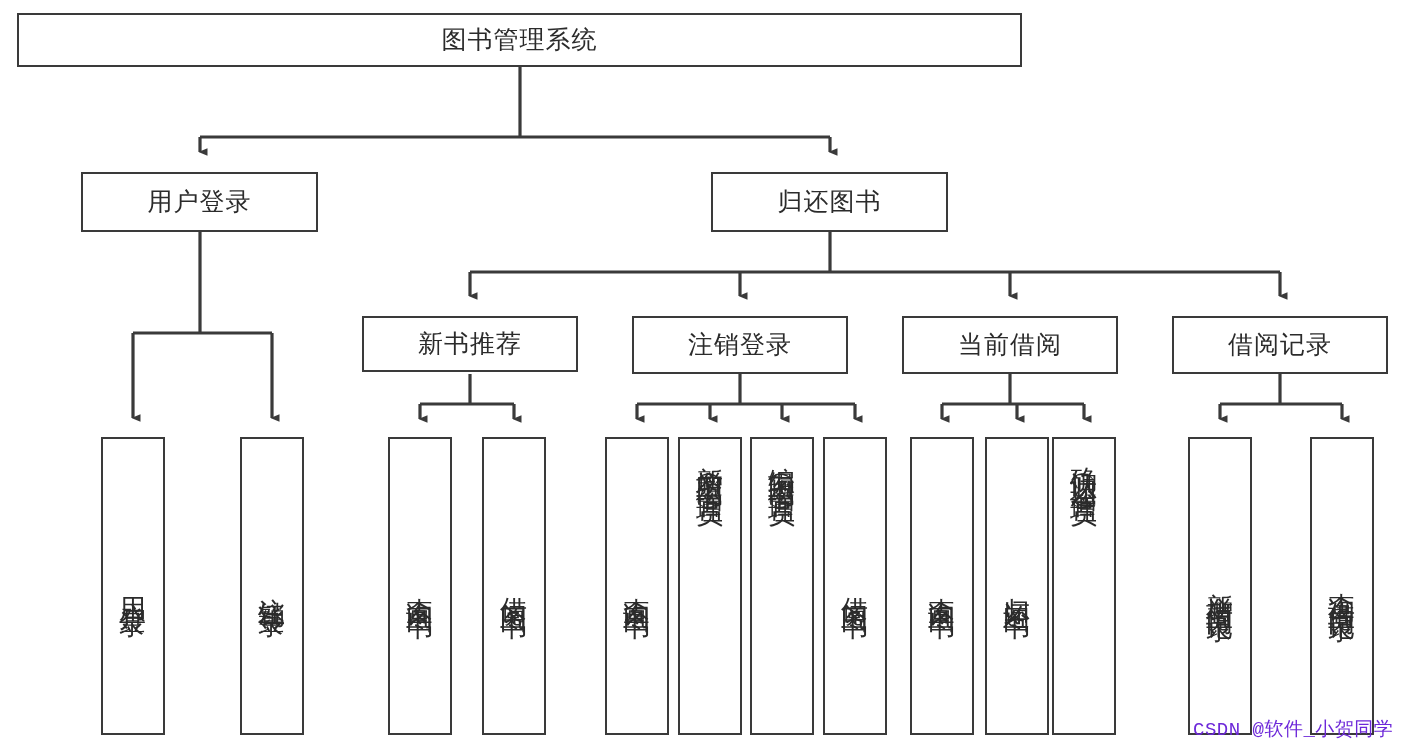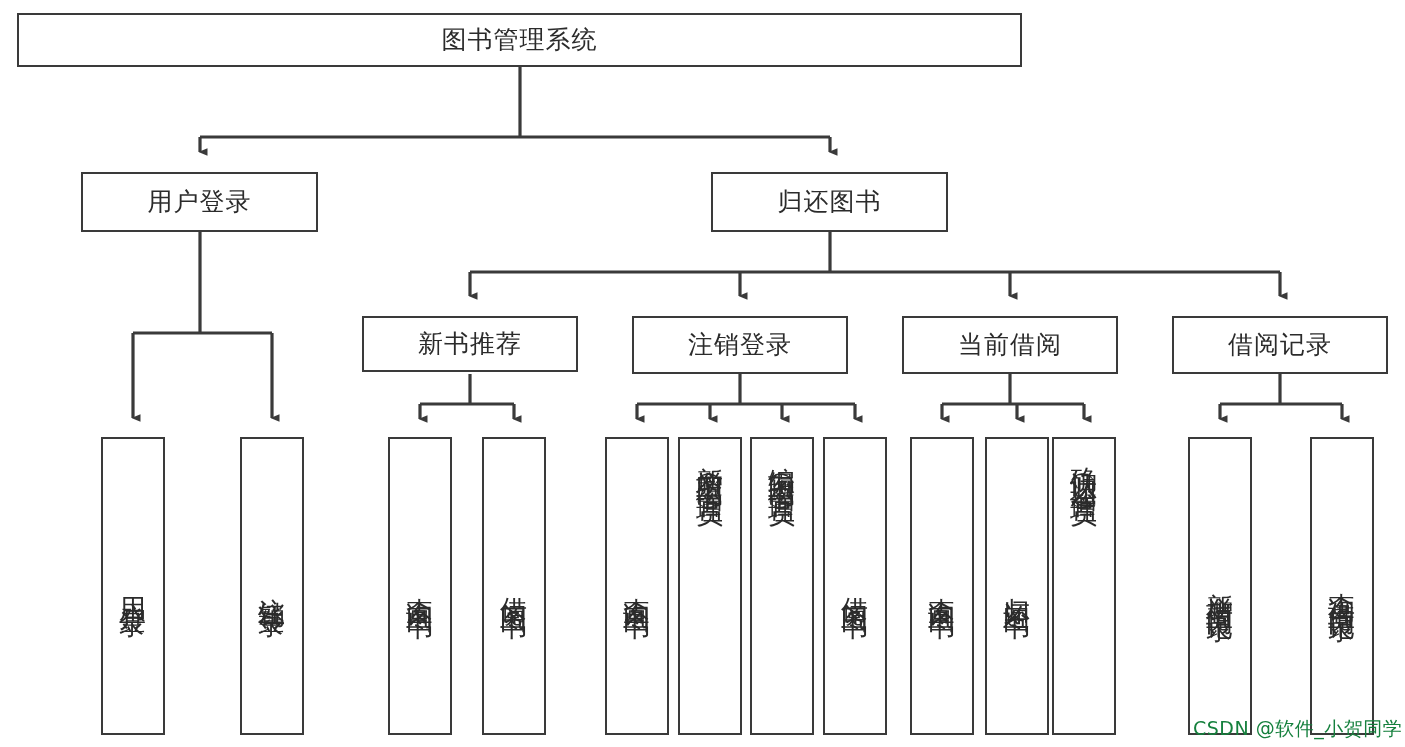--- a/index.html
+++ b/index.html
@@ -62,23 +62,24 @@
     font-size: 27px;
     line-height: 1;
     letter-spacing: 5px;
     white-space: nowrap;
   }
   .node.vert.mid .label { margin-top: auto; margin-bottom: auto; }
   .node.vert.top .label { margin-top: 6px; }
   .watermark {
     position: absolute;
     font-size: 19px;
-    color: #15803d;
+    color: #6d28d9;
     white-space: nowrap;
     letter-spacing: 0.5px;
+    font-family: Liberation Mono, monospace;
   }
 </style>
 </head>
 <body>
 
 <div id="canvas">
 
   <svg class="edges" viewBox="0 0 1405 747" xmlns="http://www.w3.org/2000/svg">
     <defs>
       <marker id="arrow" viewBox="0 0 12 12" refX="6" refY="10" markerWidth="9" markerHeight="9" orient="auto-start-reverse" markerUnits="userSpaceOnUse">

